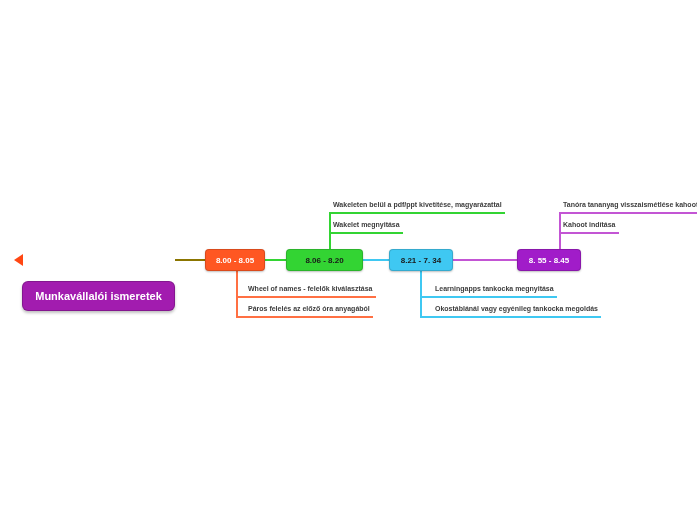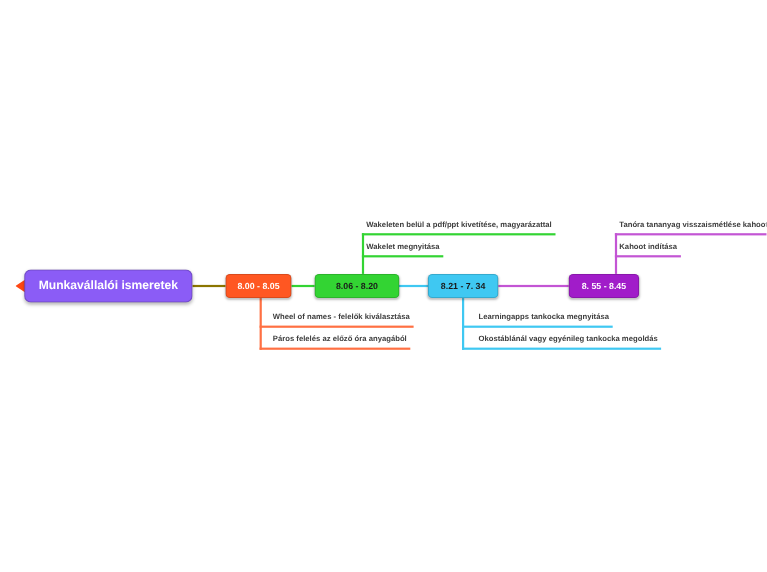--- a/index.html
+++ b/index.html
@@ -95,21 +95,21 @@
   <div class="hline" style="left: 265px; width: 21px; background-color: rgb(51, 212, 51);"></div>
   <div class="hline" style="left: 349px; width: 40px; background-color: rgb(63, 200, 242);"></div>
   <div class="hline" style="left: 453px; width: 64px; background-color: rgb(195, 85, 212);"></div>
 
   <div class="vline" style="left: 236px; top: 271px; height: 47px; background-color: rgb(255, 112, 67);"></div>
   <div class="vline" style="left: 329px; top: 212px; height: 37px; background-color: rgb(51, 212, 51);"></div>
   <div class="vline" style="left: 420px; top: 271px; height: 47px; background-color: rgb(63, 200, 242);"></div>
   <div class="vline" style="left: 559px; top: 212px; height: 37px; background-color: rgb(195, 85, 212);"></div>
 
   <div class="notch" style="background-color: rgb(255, 71, 19);"></div>
-  <div class="root" style="background-color: #8b5cf6;">
+  <div class="root" style="background-color: #a21caf; margin-top: 36px;">
     <span class="root-label" style="color: rgb(255, 255, 255);">Munkavállalói ismeretek</span>
   </div>
 
   <div class="node" style="left: 205px; width: 60px; background-color: rgb(255, 87, 34);">
     <span style="color: rgb(255, 255, 255);">8.00 - 8.05</span>
   </div>
   <div class="node" style="left: 286px; width: 77px; background-color: rgb(51, 212, 51);">
     <span style="color: rgb(26, 26, 26);">8.06 - 8.20</span>
   </div>
   <div class="node" style="left: 389px; width: 64px; background-color: rgb(63, 200, 242);">

